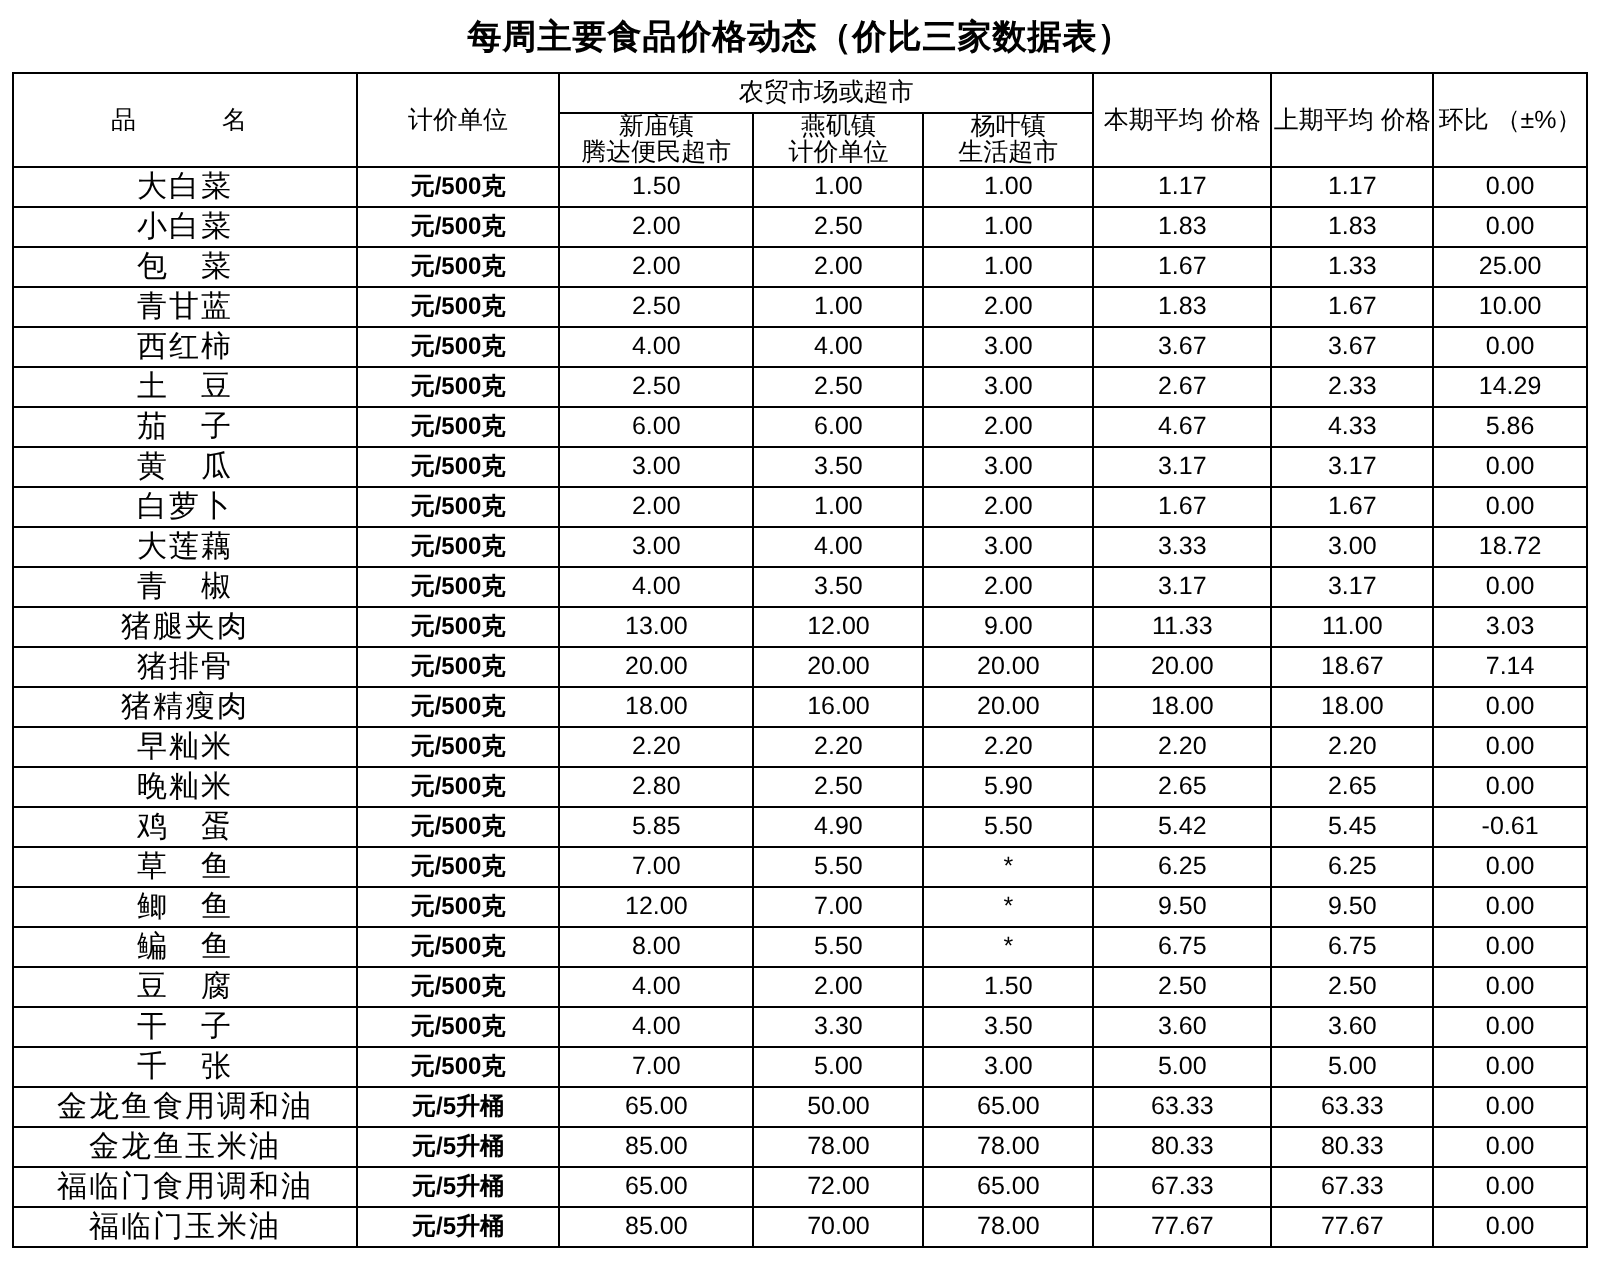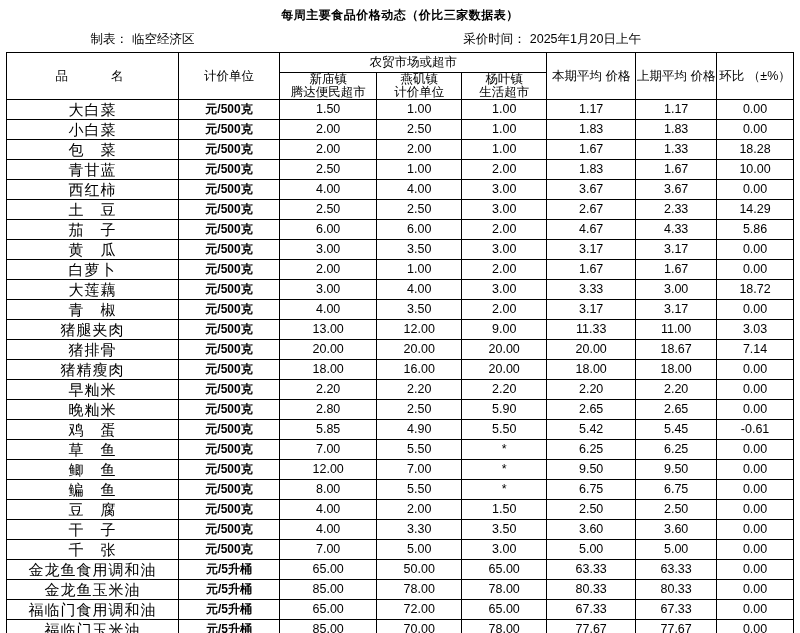--- a/index.html
+++ b/index.html
@@ -15,21 +15,21 @@
     overflow: hidden;
   }
   .page {
     width: 800px;
     height: 633px;
     box-sizing: border-box;
     padding: 4px 6px 0 6px;
   }
   .doc-title {
     text-align: center;
-    font-size: 12px;
+    font-size: 17px;
     font-weight: bold;
     letter-spacing: 0.5px;
     padding: 3px 0 6px 0;
     font-family: "Liberation Serif", serif;
   }
   table.meta {
     width: 100%;
     border-collapse: collapse;
     font-size: 12.5px;
   }
@@ -83,30 +83,20 @@
   col.c-prev { width: 80px; }
   col.c-chg { width: 76px; }
 </style>
 </head>
 <body>
 
 <div class="page">
 
   <div class="doc-title">每周主要食品价格动态（价比三家数据表）</div>
 
-  <table class="meta">
-    <tbody>
-        <tr>
-      <td class="meta-label">制表：</td>
-      <td class="meta-value">临空经济区</td>
-      <td class="meta-label2">采价时间：</td>
-      <td class="meta-value2">2025年1月20日上午</td>
-    </tr>
-  </tbody>
-    </table>
 
   <table class="grid">
     <colgroup>
       <col class="c-name">
         <col class="c-unit">
         <col class="c-m1">
         <col class="c-m2">
         <col class="c-m3">
         <col class="c-avg">
         <col class="c-prev">
@@ -167,21 +157,21 @@
           <td class="num">0.00</td>
         </tr>
         <tr>
           <td class="name-cell">包　菜</td>
           <td class="unit-cell">元/500克</td>
           <td class="num">2.00</td>
           <td class="num">2.00</td>
           <td class="num">1.00</td>
           <td class="num">1.67</td>
           <td class="num">1.33</td>
-          <td class="num">18.28</td>
+          <td class="num">25.00</td>
         </tr>
         <tr>
           <td class="name-cell">青甘蓝</td>
           <td class="unit-cell">元/500克</td>
           <td class="num">2.50</td>
           <td class="num">1.00</td>
           <td class="num">2.00</td>
           <td class="num">1.83</td>
           <td class="num">1.67</td>
           <td class="num">10.00</td>

